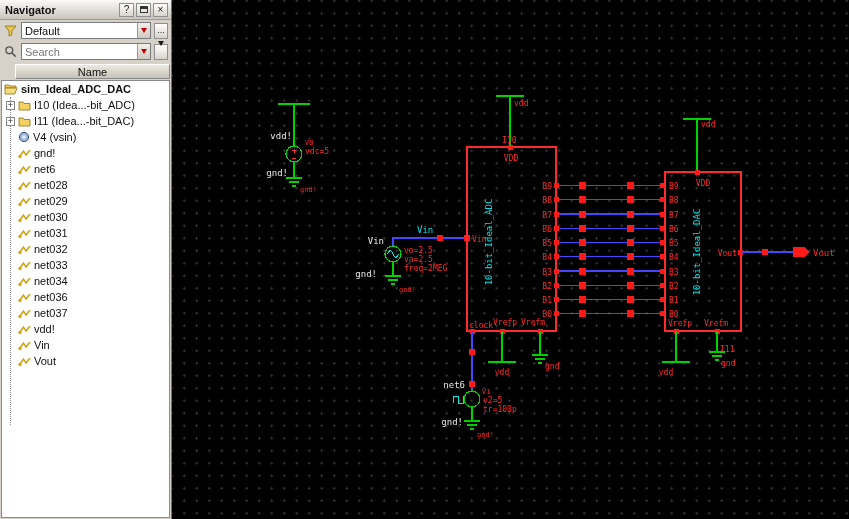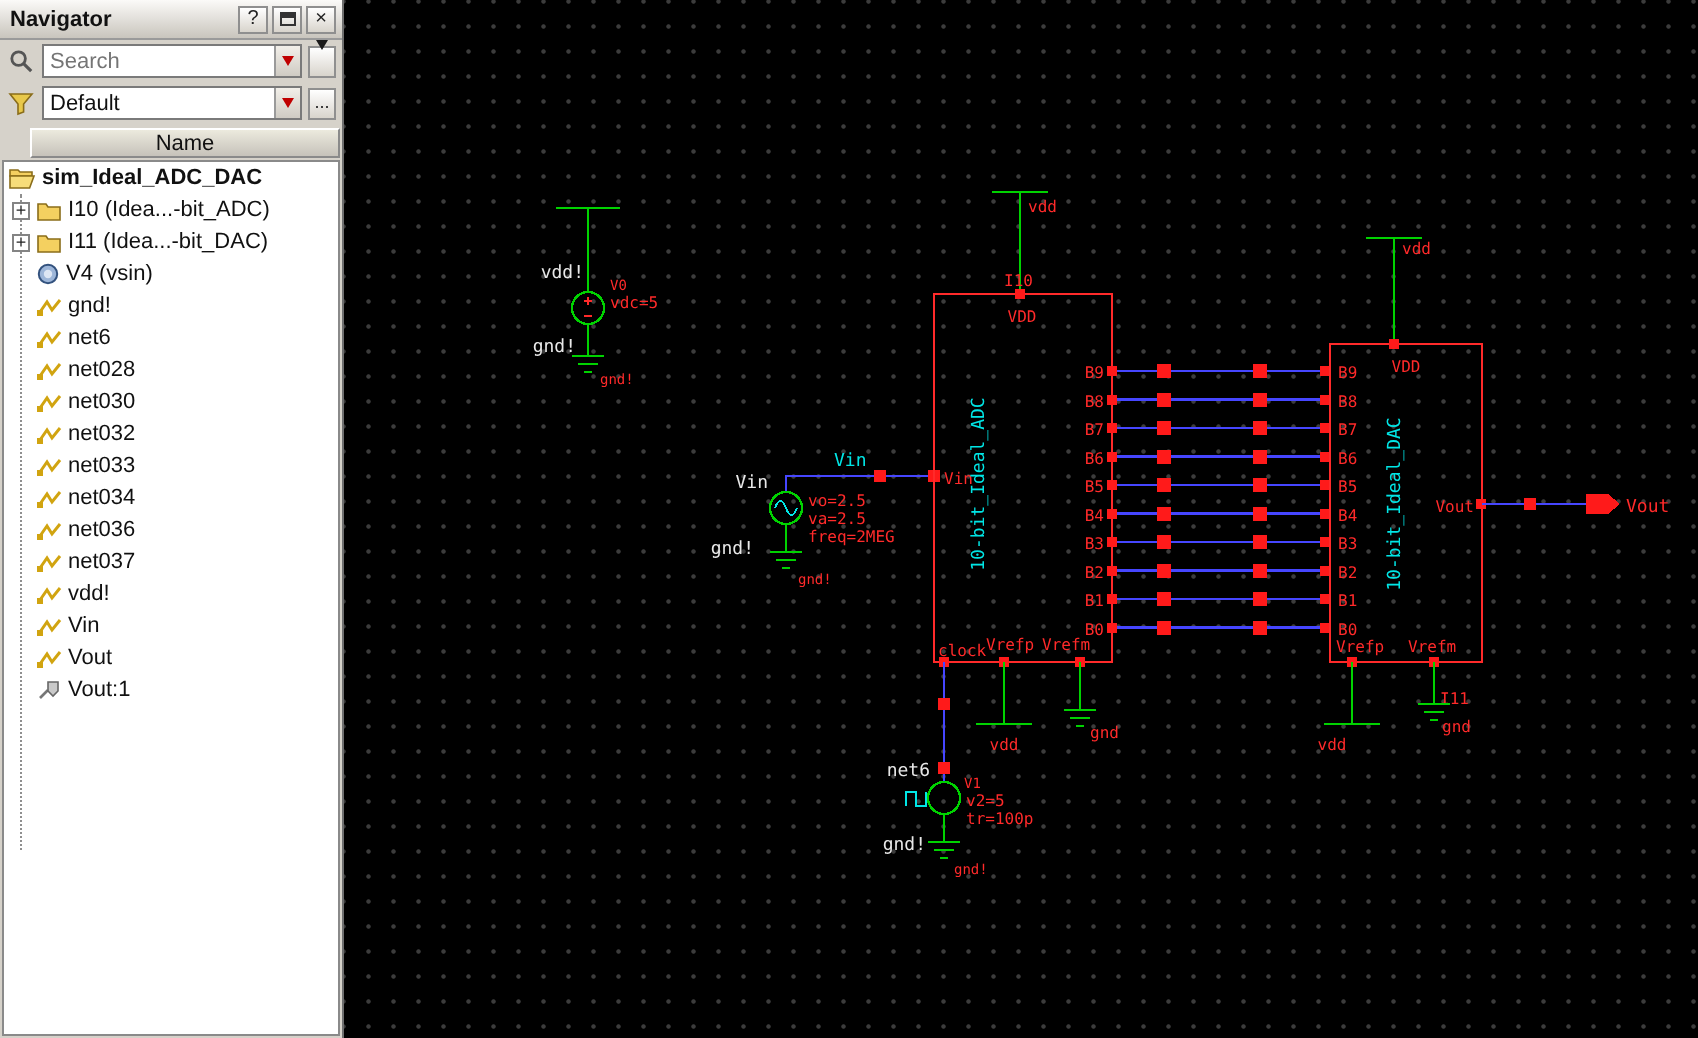--- a/index.html
+++ b/index.html
@@ -75,48 +75,48 @@
       <span class="tb-btn">?</span>
       <span class="tb-btn">
           <span class="float-glyph"></span>
         </span>
       <span class="tb-btn">×</span>
     </div>
 
     <div class="toolrow">
       <span class="tool-icon">
         <svg width="13" height="13" viewBox="0 0 13 13">
+            <path d="M1 2 h11 l-4.2 5 v4 l-2.8 1 v-5 z" fill="#e8c84a" stroke="#8a6d1a" stroke-width="0.8"></path>
+          </svg>
+      </span>
+      <span class="combo">
+        <span class="val">Default</span>
+        <span class="arrowbtn">
+            <span class="tri-red"></span>
+          </span>
+      </span>
+      <span class="mini-btn">...</span>
+    </div>
+
+    <div class="toolrow">
+      <span class="tool-icon">
+        <svg width="13" height="13" viewBox="0 0 13 13">
             <circle cx="5.3" cy="5.3" r="3.4" fill="none" stroke="#555" stroke-width="1.4"></circle>
             <line x1="7.8" y1="7.8" x2="11.6" y2="11.6" stroke="#555" stroke-width="1.6"></line>
           </svg>
       </span>
       <span class="searchfield">
         <input placeholder="Search" style="">
         <span class="arrowbtn">
             <span class="tri-red"></span>
           </span>
       </span>
       <span class="mini-btn"><span class="tri-black"></span></span>
     </div>
 
-    <div class="toolrow">
-      <span class="tool-icon">
-        <svg width="13" height="13" viewBox="0 0 13 13">
-            <path d="M1 2 h11 l-4.2 5 v4 l-2.8 1 v-5 z" fill="#e8c84a" stroke="#8a6d1a" stroke-width="0.8"></path>
-          </svg>
-      </span>
-      <span class="combo">
-        <span class="val">Default</span>
-        <span class="arrowbtn">
-            <span class="tri-red"></span>
-          </span>
-      </span>
-      <span class="mini-btn">...</span>
-    </div>
-
     <div class="name-header">Name</div>
 
     <div id="tree">
       <div class="treeline"></div>
       <div id="tree-rows">
           <div class="tree-row root">
             <span class="icon">
               <svg width="14" height="12" viewBox="0 0 14 12">
                 <path d="M1 2h4l1 1h6v2H1z" fill="#f4d060" stroke="#8a6d1a" stroke-width="0.8"></path>
                 <path d="M1 5h12l-2.2 6H1z" fill="#f7dd7a" stroke="#8a6d1a" stroke-width="0.8"></path>
@@ -183,30 +183,50 @@
             <span class="lbl">net028</span>
           </div>
           <div class="tree-row">
             <span class="spacer"></span>
             <span class="icon">
               <svg width="13" height="12" viewBox="0 0 13 12">
                 <path d="M2 9 L5.5 4 L8 8 L12 3" stroke="#d1a410" stroke-width="1.5" fill="none"></path>
                 <rect x="0.5" y="8" width="3" height="3" fill="#d1a410"></rect>
               </svg>
             </span>
+            <span class="lbl">net029</span>
+          </div>
+          <div class="tree-row">
+            <span class="spacer"></span>
+            <span class="icon">
+              <svg width="13" height="12" viewBox="0 0 13 12">
+                <path d="M2 9 L5.5 4 L8 8 L12 3" stroke="#d1a410" stroke-width="1.5" fill="none"></path>
+                <rect x="0.5" y="8" width="3" height="3" fill="#d1a410"></rect>
+              </svg>
+            </span>
             <span class="lbl">net030</span>
           </div>
           <div class="tree-row">
             <span class="spacer"></span>
             <span class="icon">
               <svg width="13" height="12" viewBox="0 0 13 12">
                 <path d="M2 9 L5.5 4 L8 8 L12 3" stroke="#d1a410" stroke-width="1.5" fill="none"></path>
                 <rect x="0.5" y="8" width="3" height="3" fill="#d1a410"></rect>
               </svg>
             </span>
+            <span class="lbl">net031</span>
+          </div>
+          <div class="tree-row">
+            <span class="spacer"></span>
+            <span class="icon">
+              <svg width="13" height="12" viewBox="0 0 13 12">
+                <path d="M2 9 L5.5 4 L8 8 L12 3" stroke="#d1a410" stroke-width="1.5" fill="none"></path>
+                <rect x="0.5" y="8" width="3" height="3" fill="#d1a410"></rect>
+              </svg>
+            </span>
             <span class="lbl">net032</span>
           </div>
           <div class="tree-row">
             <span class="spacer"></span>
             <span class="icon">
               <svg width="13" height="12" viewBox="0 0 13 12">
                 <path d="M2 9 L5.5 4 L8 8 L12 3" stroke="#d1a410" stroke-width="1.5" fill="none"></path>
                 <rect x="0.5" y="8" width="3" height="3" fill="#d1a410"></rect>
               </svg>
             </span>
@@ -264,30 +284,20 @@
           </div>
           <div class="tree-row">
             <span class="spacer"></span>
             <span class="icon">
               <svg width="13" height="12" viewBox="0 0 13 12">
                 <path d="M2 9 L5.5 4 L8 8 L12 3" stroke="#d1a410" stroke-width="1.5" fill="none"></path>
                 <rect x="0.5" y="8" width="3" height="3" fill="#d1a410"></rect>
               </svg>
             </span>
             <span class="lbl">Vout</span>
-          </div>
-          <div class="tree-row">
-            <span class="spacer"></span>
-            <span class="icon">
-              <svg width="13" height="12" viewBox="0 0 13 12">
-                <path d="M2 10 L6 6" stroke="#777" stroke-width="1.3"></path>
-                <path d="M6 2 h5 v4.5 L8.5 9 6 6.5z" fill="#c9c9c9" stroke="#666" stroke-width="0.8"></path>
-              </svg>
-            </span>
-            <span class="lbl">Vout:1</span>
           </div>
         </div>
     </div>
   </div>
 
   <div id="canvas">
     <svg id="schematic-svg" width="677" height="519" viewBox="0 0 677 519" shape-rendering="crispEdges">
 
       <g>
         <g>

